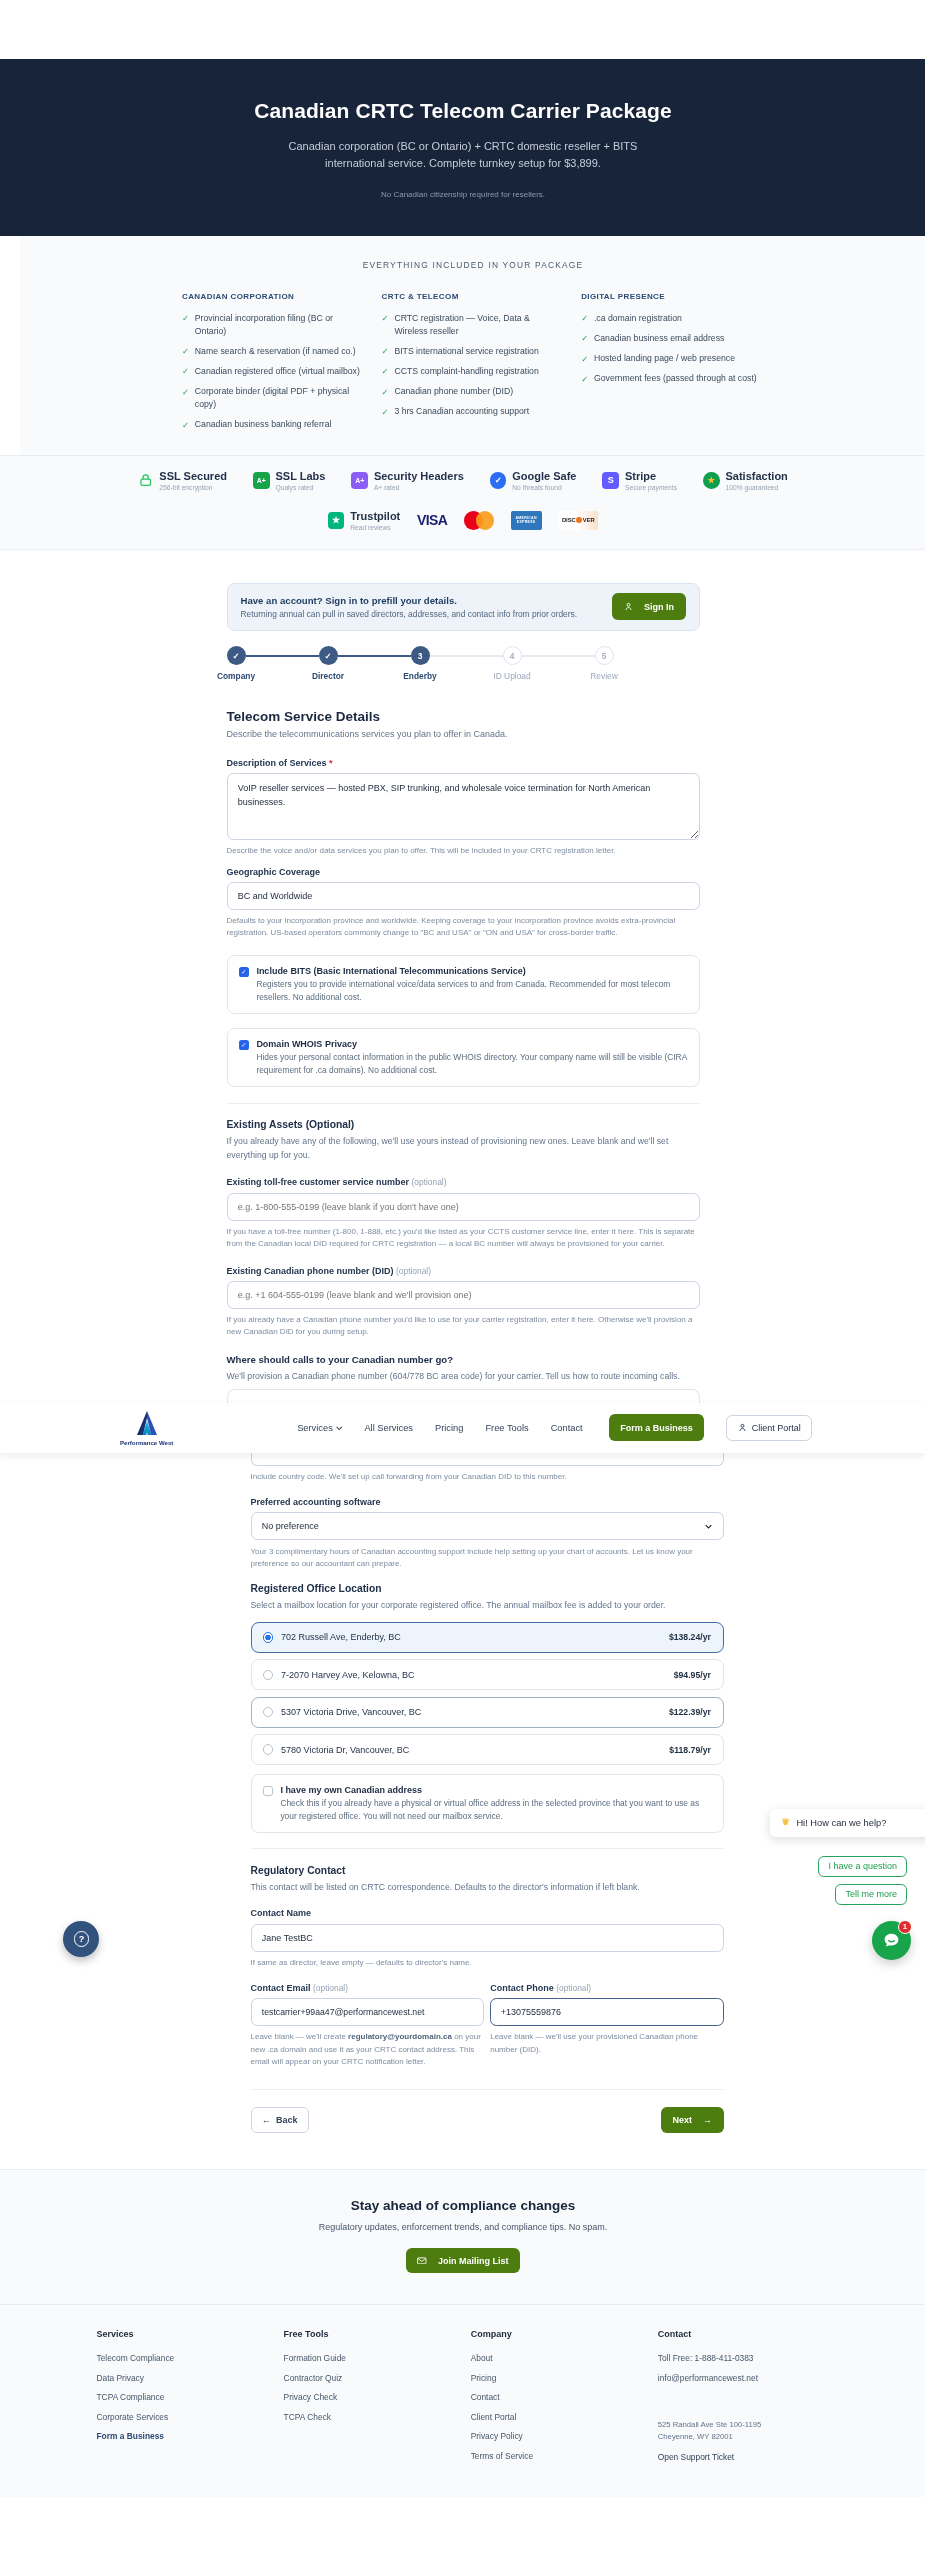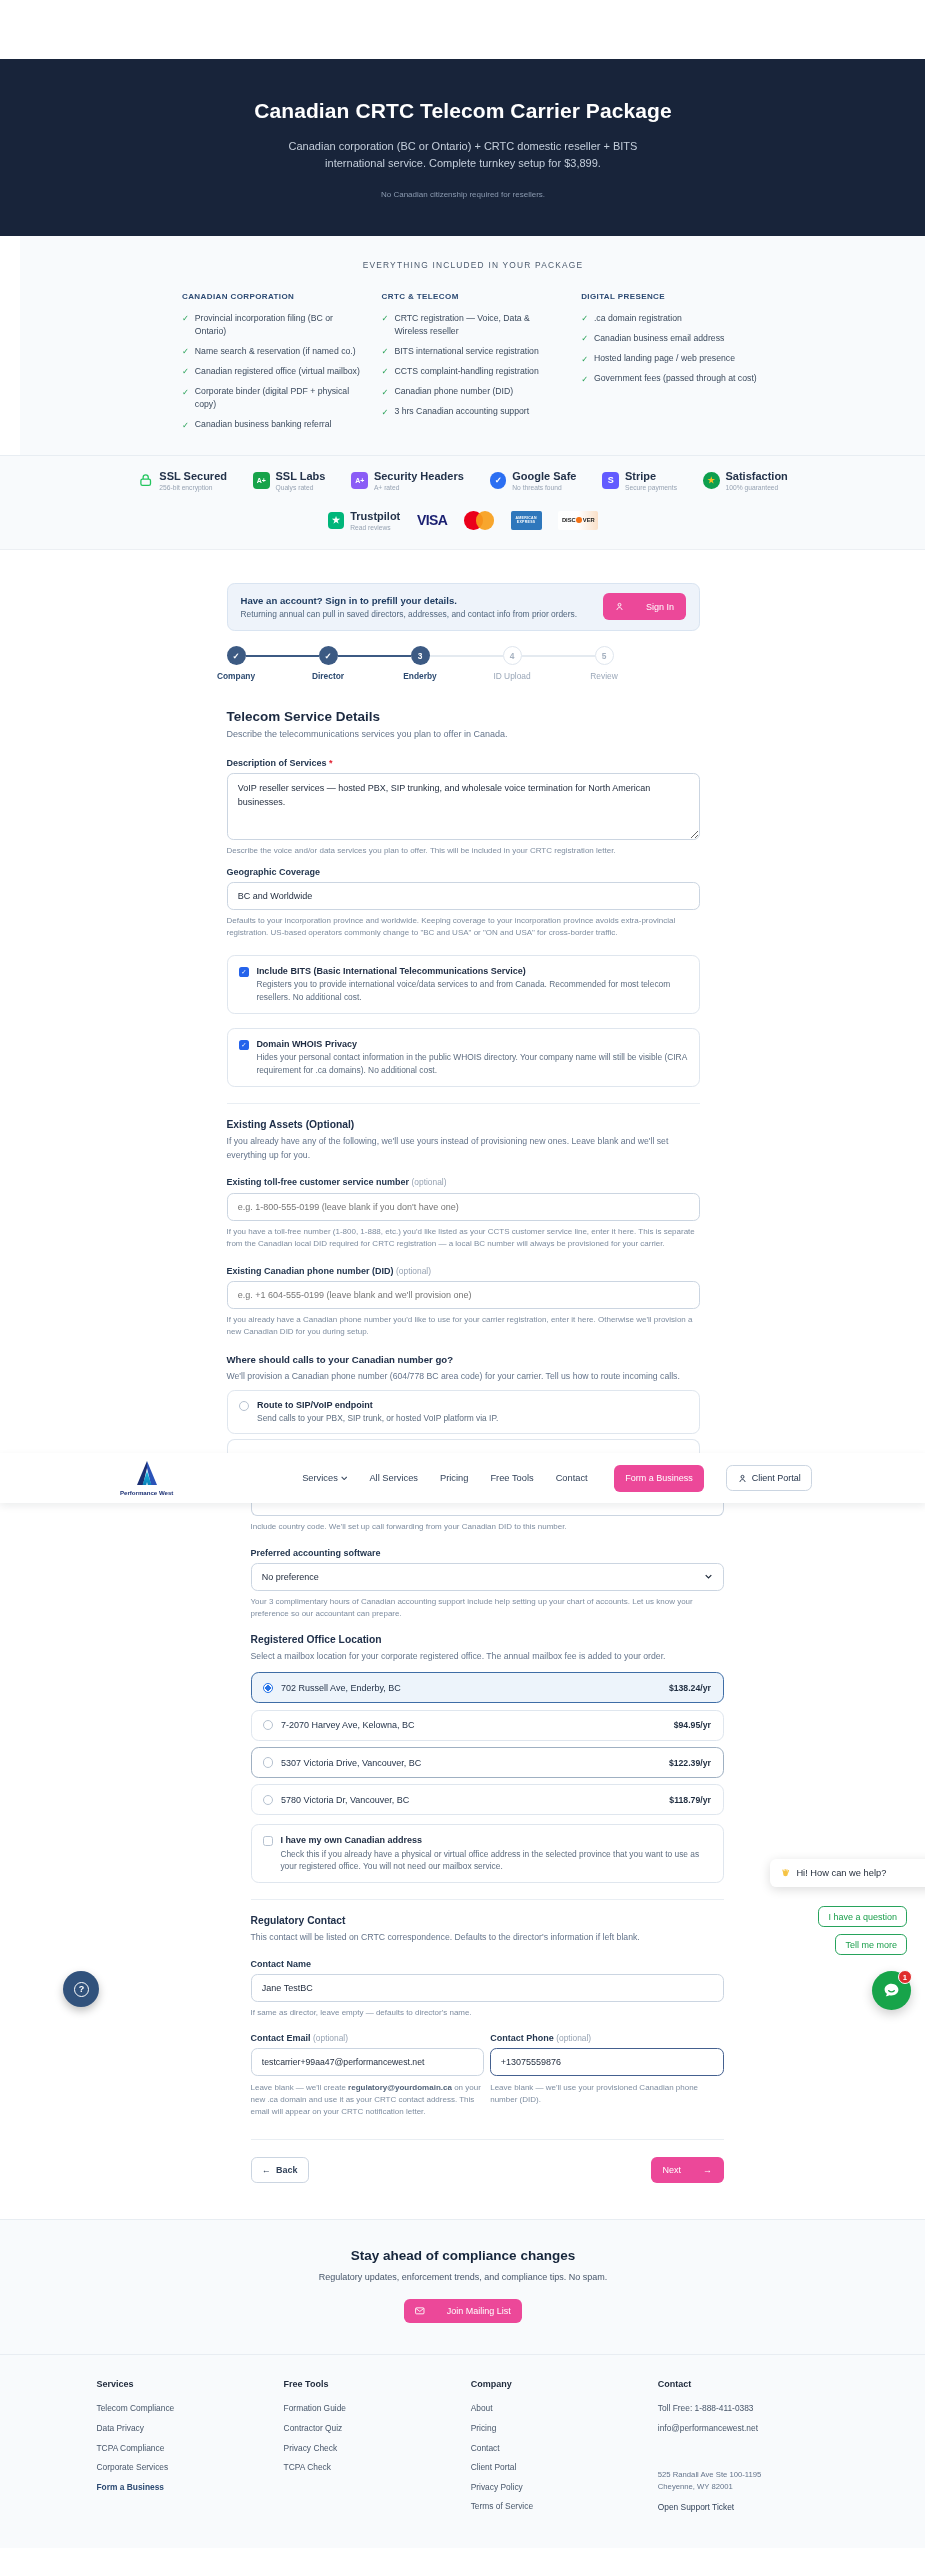--- a/index.html
+++ b/index.html
@@ -40,21 +40,21 @@
   .disc { width:40px; height:19px; border-radius:1.9px; background:linear-gradient(90deg,#fff 50%,#fbe0c8); display:flex; align-items:center; justify-content:center; font-size:5.8px; font-weight:700; color:#1a1a1a; gap:0.6px; }
   .disc .dot { width:5.8px; height:5.8px; border-radius:50%; background:#f47216; display:inline-block; }
 
   
   .page-a { background:#fff; border-top:0.6px solid #eceff3; padding-top:33px; }
   .col { width:473px; margin:0 auto; }
 
   .banner { background:#eef3fa; border:0.6px solid #d9e4f1; border-radius:7.7px; padding:9.6px 13px; display:flex; align-items:center; justify-content:space-between; }
   .banner-title { font-size:9.6px; font-weight:700; color:#1d3a5f; }
   .banner-sub { font-size:8.4px; color:#51667e; margin-top:3.2px; }
-  .btn-navy { background:#ec4899; color:#fff; border:none; border-radius:5.8px; font-size:9px; font-weight:400; display:inline-flex; align-items:center; gap:22px; padding:0 11.6px; height:27px; font-family:inherit; }
+  .btn-navy { background:#4d7c0f; color:#fff; border:none; border-radius:5.8px; font-size:9px; font-weight:700; display:inline-flex; align-items:center; gap:11px; padding:0 11.6px; height:27px; font-family:inherit; }
   .btn-outline { background:#fff; border:0.6px solid #cbd5e1; border-radius:5.8px; color:#33435a; font-weight:700; font-size:9px; display:inline-flex; align-items:center; gap:5.1px; padding:0 10.3px; height:26px; font-family:inherit; }
 
   
   .stepper { margin-top:15.4px; }
   .srow { display:flex; align-items:center; }
   .scircle { width:19px; height:19px; border-radius:50%; display:flex; align-items:center; justify-content:center; font-size:8.4px; font-weight:700; flex:none; }
   .sc-done, .sc-active { background:#3c5a83; color:#fff; }
   .sc-todo { background:#fff; border:1.3px solid #dfe6ee; color:#a5b1c0; }
   .sline { width:73px; height:1.9px; }
   .sl-done { background:#3c5a83; }
@@ -384,29 +384,20 @@
     <div class="mt24">
       <div class="lbl"><span>Existing Canadian phone number (DID)</span> <span class="opt-tag">(optional)</span></div>
       <input class="inp ph" placeholder="e.g. +1 604-555-0199 (leave blank and we'll provision one)" style="">
       <div class="help">If you already have a Canadian phone number you'd like to use for your carrier registration, enter it here. Otherwise we'll provision a new Canadian DID for you during setup.</div>
     </div>
 
     <div class="h4 mt24">Where should calls to your Canadian number go?</div>
     <div class="help" style="font-size:8.7px;color:#64748b">We'll provision a Canadian phone number (604/778 BC area code) for your carrier. Tell us how to route incoming calls.</div>
 
 
-    <div class="card" style="padding:8.4px 11.6px;margin-top:6.4px">
-      <div class="card-row">
-        <span class="radio"></span>
-        <div>
-          <div class="card-title">Route to SIP/VoIP endpoint</div>
-          <div class="card-desc">Send calls to your PBX, SIP trunk, or hosted VoIP platform via IP.</div>
-        </div>
-      </div>
-    </div>
 
     <div class="cut-top"></div>
   </div>
 </section>
 
 <nav class="navbar">
   <a class="logo-block">
     <svg width="32" height="28" viewBox="0 0 64 56">
       <defs>
           <linearGradient id="g1" x1="0" y1="0" x2="0" y2="1">

